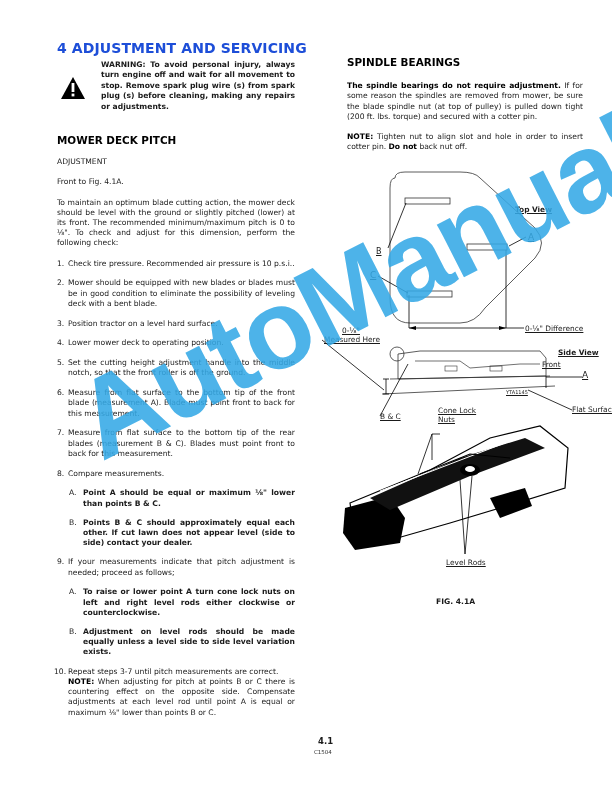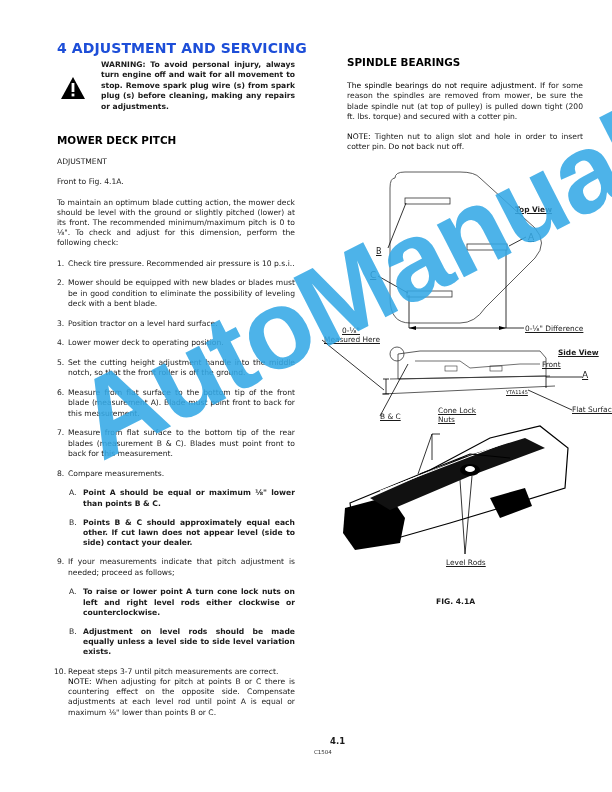--- a/index.html
+++ b/index.html
@@ -25,30 +25,30 @@
     .para { margin: 0 0 10px 0; text-align: justify; }
     .plain { margin: 0 0 10px 0; }
     ol.steps { margin: 0; padding: 0; list-style: none; }
     .step { display: flex; margin-bottom: 9.6px; }
     .num { width: 11px; flex: none; }
     .num-wide { width: 14px; flex: none; margin-left: -3px; }
     .step-body { flex: 1; text-align: justify; }
     .sub { display: flex; margin: 0 0 9px 12px; }
     .sub-letter { width: 14px; flex: none; }
     .sub-body { flex: 1; text-align: justify; font-weight: bold; }
-    b { font-weight: normal; color: #000; }
+    b { font-weight: bold; color: #000; }
 
     .figure { position: absolute; left: 310px; top: 158px; width: 290px; height: 470px; }
     .fig-label { position: absolute; font-size: 7.4px; line-height: 9px; color: #1a1a1a; white-space: nowrap; text-decoration: underline; }
     .fig-bold { font-weight: bold; }
     .fig-center { }
 
     .fig-caption { position: absolute; left: 436px; top: 597px; font-size: 7.6px; font-weight: bold; }
 
-    .page-number { position: absolute; left: 318px; top: 736px; font-size: 8.5px; font-weight: bold; margin-left: 12px; }
+    .page-number { position: absolute; left: 318px; top: 736px; font-size: 8.5px; font-weight: bold; }
     .doc-code { position: absolute; left: 314px; top: 749px; font-size: 5.5px; color: #333; }
 
     .watermark {
       position: absolute; left: 55px; top: 370px;
       font-size: 112px; font-weight: bold; color: #35a9e6; opacity: 0.88;
       transform: rotate(-27deg); transform-origin: left top;
       letter-spacing: -2px; pointer-events: none; white-space: nowrap;
       font-family: "Liberation Sans", sans-serif;
     }
   </style>

